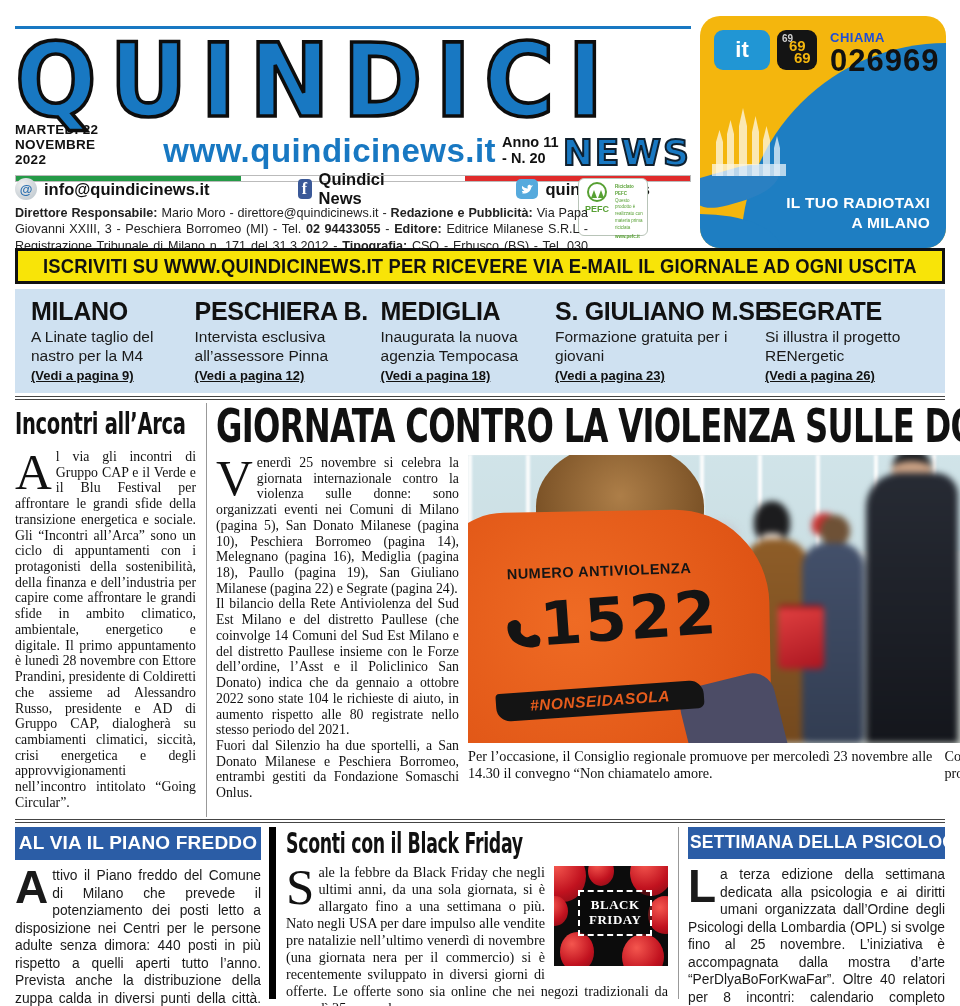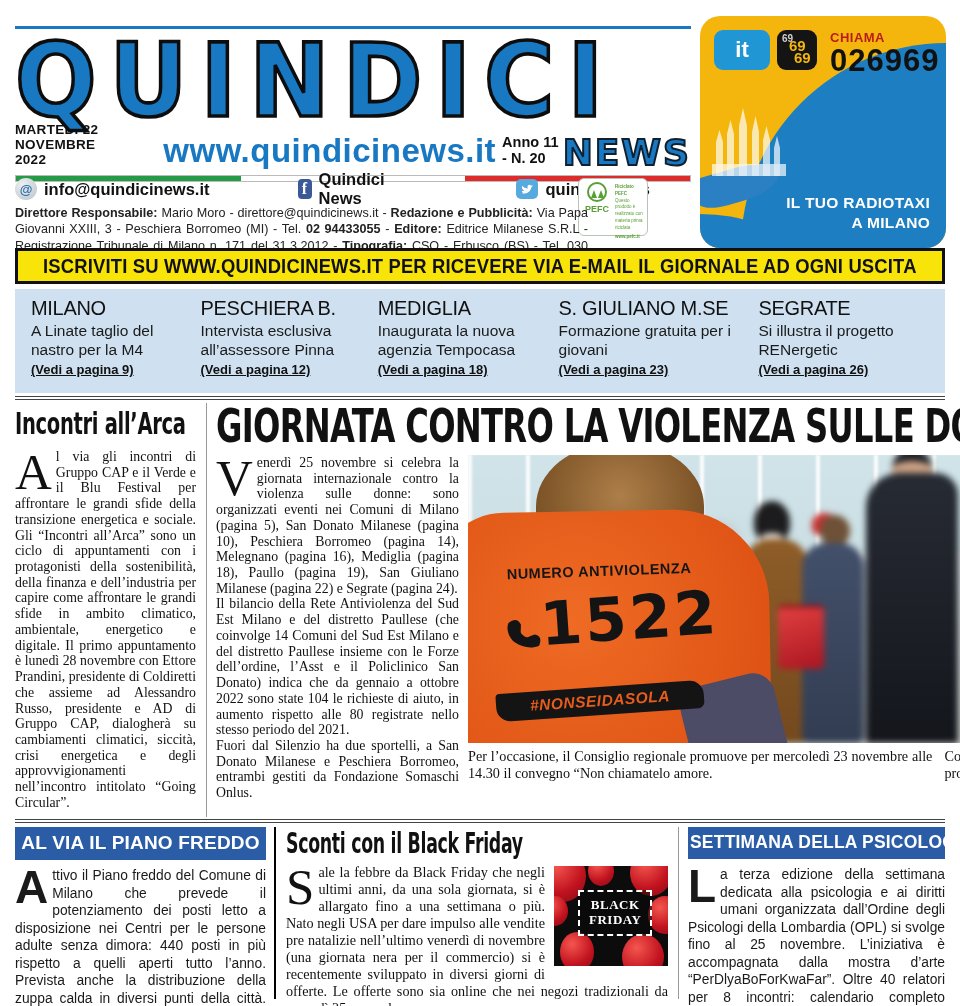--- a/index.html
+++ b/index.html
@@ -33,21 +33,21 @@
              border-radius:4px 60% 60% 40%; transform:rotate(-16deg); }
   .ad-duomo { position:absolute; left:10px; top:84px; opacity:.85; }
   .ad-top { position:absolute; left:14px; top:14px; display:flex; gap:7px; align-items:flex-start; }
   .ad-ico-it { width:56px; height:40px; background:#2196d4; border-radius:9px; color:#fff;
                font-weight:bold; font-size:22px; display:flex; align-items:center; justify-content:center; }
   .ad-ico-69 { width:40px; height:40px; background:#141414; border-radius:9px; position:relative; overflow:hidden; }
   .ad-ico-69 .a { position:absolute; left:5px; top:3px; color:#cfcfcf; font-size:10px; font-weight:bold; }
   .ad-ico-69 .c { position:absolute; left:12px; top:7px; color:#f4b60d; font-size:15px; font-weight:bold; }
   .ad-ico-69 .d { position:absolute; left:17px; top:19px; color:#f4b60d; font-size:15px; font-weight:bold; }
   .ad-call { margin-left:6px; }
-  .ad-call .l1 { font-size:13px; font-weight:bold; color:#b91c1c; letter-spacing:.5px; }
+  .ad-call .l1 { font-size:13px; font-weight:bold; color:#1d4ed8; letter-spacing:.5px; }
   .ad-call .l2 { font-size:31px; font-weight:bold; color:#111; letter-spacing:1px; line-height:1.0; }
   .ad-tag { position:absolute; right:16px; bottom:15px; text-align:right; color:#fff; font-weight:bold;
             font-size:15.5px; line-height:1.3; letter-spacing:.3px; }
 
   
   .contact { position:absolute; left:15px; top:170px; width:635px; display:flex; align-items:center; }
   .c-item { display:flex; align-items:center; gap:7px; font-size:16.5px; font-weight:bold; }
   .ico-mail { width:22px; height:22px; border-radius:50%; background:radial-gradient(circle at 35% 30%,#eee,#b9c4cc);
               color:#2a6fb0; font-size:13px; font-weight:bold; display:flex; align-items:center; justify-content:center; }
   .ico-fb { width:20px; height:20px; background:#3b5998; border-radius:4px; color:#fff;
@@ -76,21 +76,21 @@
   
   .banner { position:absolute; left:15px; top:248px; width:930px; height:36px; background:#f8e408;
             border:3px solid #111; display:flex; align-items:center; justify-content:center; }
   .banner span { font-size:20px; font-weight:bold; color:#111; white-space:nowrap;
                  transform:scaleX(.92); letter-spacing:.2px; }
 
   
   .sections { position:absolute; left:15px; top:289px; width:930px; height:104px; background:#cfe1f1;
               display:flex; padding:8px 14px 6px 16px; gap:14px; }
   .sec { display:flex; flex-direction:column; }
-  .sec .t { font-size:20px; font-weight:normal; letter-spacing:-.3px; margin-bottom:2px; white-space:nowrap; }
+  .sec .t { font-size:25px; font-weight:bold; letter-spacing:-.3px; margin-bottom:2px; white-space:nowrap; }
   .sec .x { font-size:15.5px; line-height:1.2; color:#1a1a1a; }
   .sec .l { font-size:13px; font-weight:bold; text-decoration:underline; margin-top:3px; color:#111; }
   .w1{width:164px;} .w2{width:172px;} .w3{width:176px;} .w4{width:196px;} .w5{width:182px;}
 
   .dbl-rule { position:absolute; left:15px; width:930px; height:4px; border-top:1px solid #444; border-bottom:1px solid #444; }
 
   
   .main { position:absolute; left:15px; top:403px; width:930px; height:414px; display:flex; }
   .leftcol { width:192px; padding-right:10px; border-right:1px solid #999; }
   .leftcol h2 { font-family:"DejaVu Sans", sans-serif; font-weight:bold; font-size:31px; white-space:nowrap;
@@ -136,21 +136,21 @@
               font-weight:bold; font-size:14.5px; letter-spacing:.5px; transform:rotate(-2deg); }
   .sh-phone { position:absolute; left:36px; top:160px; transform:rotate(-10deg); }
   .sh-num { position:absolute; left:72px; top:128px; color:#141414; font-weight:bold; font-size:60px;
             letter-spacing:3px; transform:rotate(-4deg); font-family:"DejaVu Sans",sans-serif; }
   .sh-banner { position:absolute; left:28px; top:232px; width:208px; background:#141414; color:#e65c1c;
                font-weight:bold; font-style:italic; font-size:15.5px; text-align:center; padding:5px 4px;
                border-radius:4px 14px 6px 14px; transform:rotate(-4deg); letter-spacing:.5px; }
 
   
   .bottom { position:absolute; left:15px; top:827px; width:930px; height:172px; display:flex; }
-  .bcol1 { width:272px; padding-right:8px; border-right:2px solid #000000; }
+  .bcol1 { width:272px; padding-right:8px; border-right:7px solid #000000; }
   .bcol2 { flex:1; padding:0 10px; border-right:1px solid #999; }
   .bcol3 { width:266px; padding-left:9px; }
   .bluehead { background:#2b5da6; color:#fff; text-align:center; font-weight:bold; font-size:19px;
               padding:5px 2px 6px; letter-spacing:.2px; margin-bottom:7px; white-space:nowrap; }
   .bluehead.small { font-size:17.5px; }
   .sansbody { font-size:13.8px; line-height:1.27; text-align:justify; color:#1a1a1a; }
   .sansbody .dropcap { font-family:"Liberation Sans",sans-serif; font-weight:bold; font-size:46px; line-height:.78; }
   .bf-head { font-family:"DejaVu Sans",sans-serif; font-weight:bold; font-size:28px; white-space:nowrap;
              transform:scaleX(.62); transform-origin:left; letter-spacing:-.5px; margin-bottom:4px; }
   .bf-img { float:right; width:114px; height:100px; background:#0c0c0c; position:relative; overflow:hidden;

